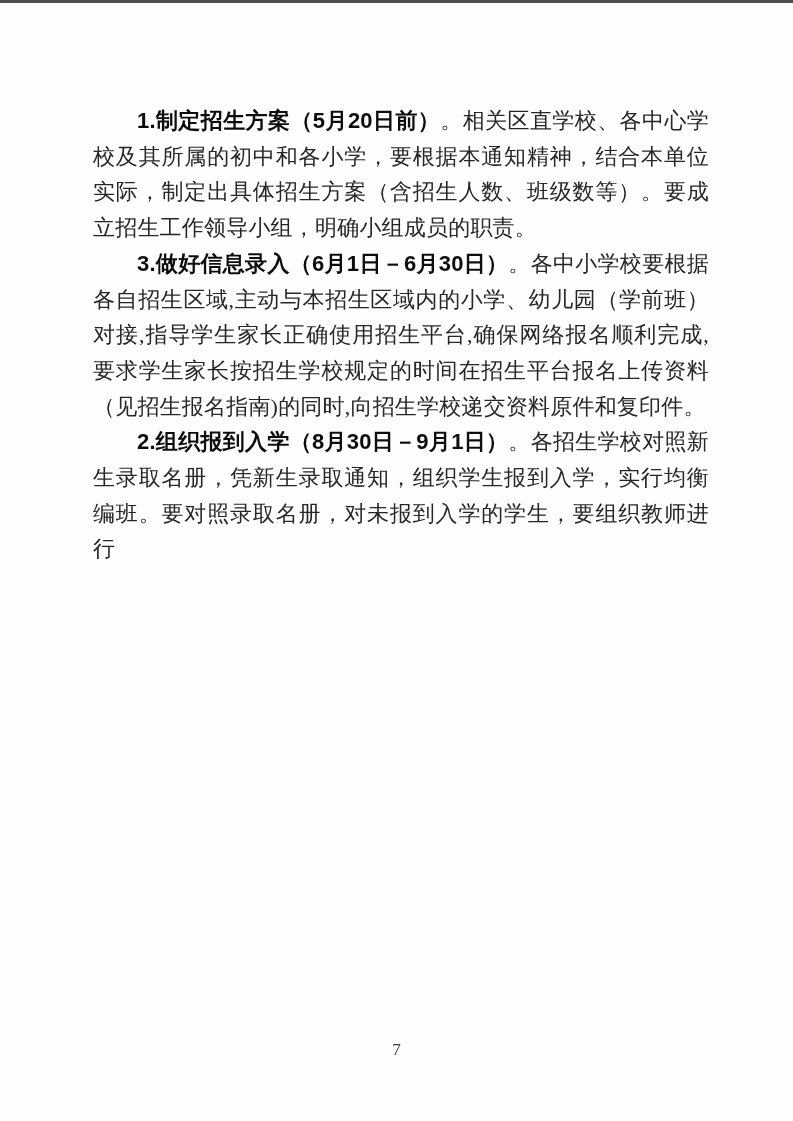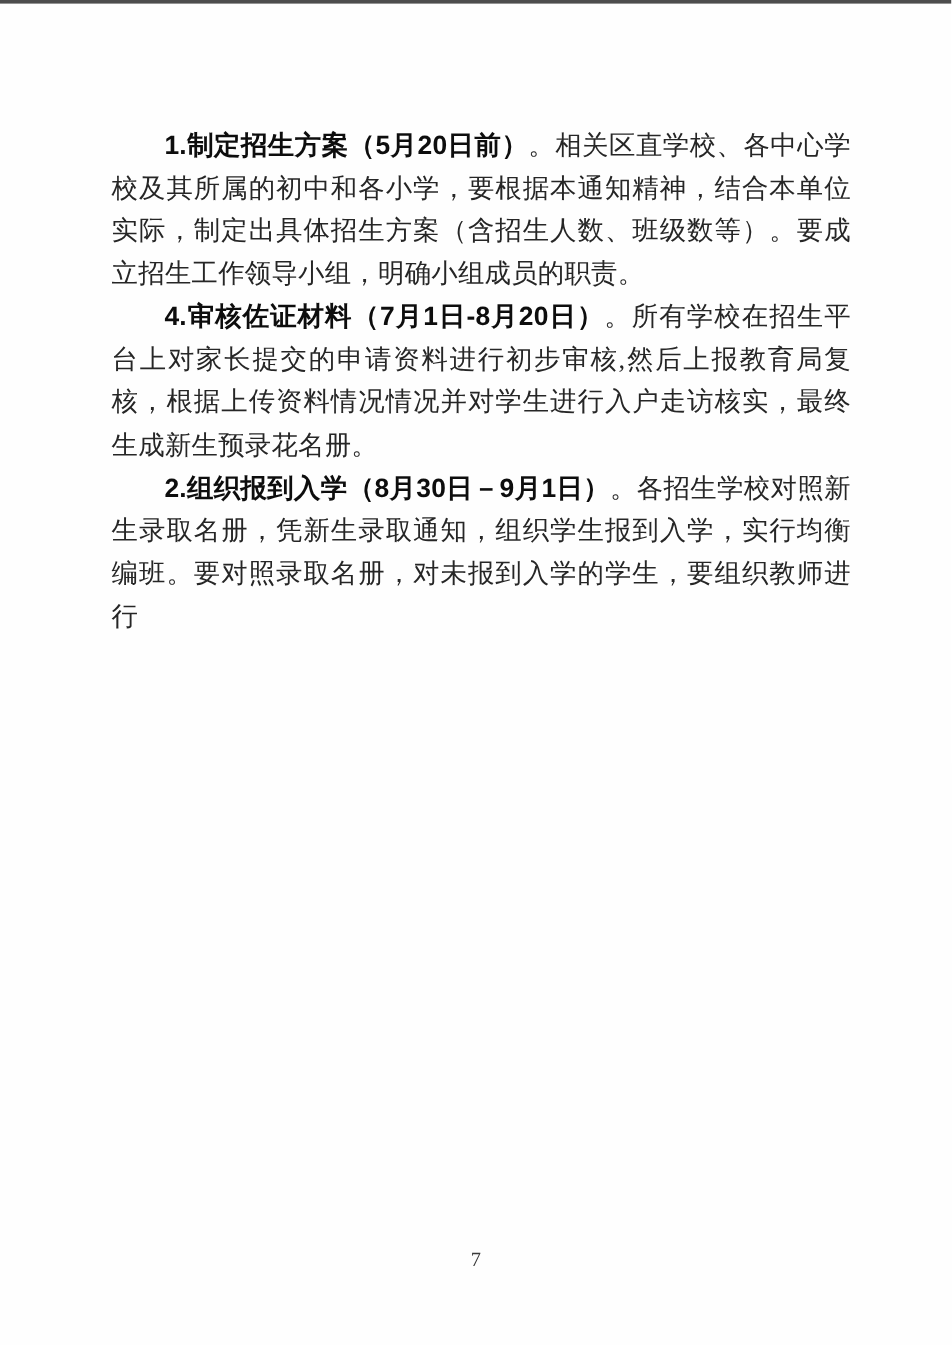--- a/index.html
+++ b/index.html
@@ -65,22 +65,22 @@
 
 <div class="page">
 
   <div class="scan-edge-top"></div>
 
   <div class="content">
 
     <p class="para"><span class="para-heading">1.制定招生方案（5月20日前）</span><span class="para-body">。相关区直学校、各中心学校及其所属的初中和各小学，要根据本通知精神，结合本单位实际，制定出具体招生方案（含招生人数、班级数等）。要成立招生工作领导小组，明确小组成员的职责。</span></p>
 
 
+    <p class="para"><span class="para-heading">3.做好信息录入（6月1日－6月30日）</span><span class="para-body">。各中小学校要根据各自招生区域,主动与本招生区域内的小学、幼儿园（学前班）对接,指导学生家长正确使用招生平台,确保网络报名顺利完成,要求学生家长按招生学校规定的时间在招生平台报名上传资料（见招生报名指南)的同时,向招生学校递交资料原件和复印件。</span></p>
 
-    <p class="para"><span class="para-heading">4.审核佐证材料（7月1日-8月20日）</span><span class="para-body">。所有学校在招生平台上对家长提交的申请资料进行初步审核,然后上报教育局复核，根据上传资料情况情况并对学生进行入户走访核实，最终生成新生预录花名册。</span></p>
 
 
     <p class="para"><span class="para-heading">2.组织报到入学（8月30日－9月1日）</span><span class="para-body">。各招生学校对照新生录取名册，凭新生录取通知，组织学生报到入学，实行均衡编班。要对照录取名册，对未报到入学的学生，要组织教师进行</span></p>
 
   </div>
 
   <div class="page-number">7</div>
 
 </div>
 

